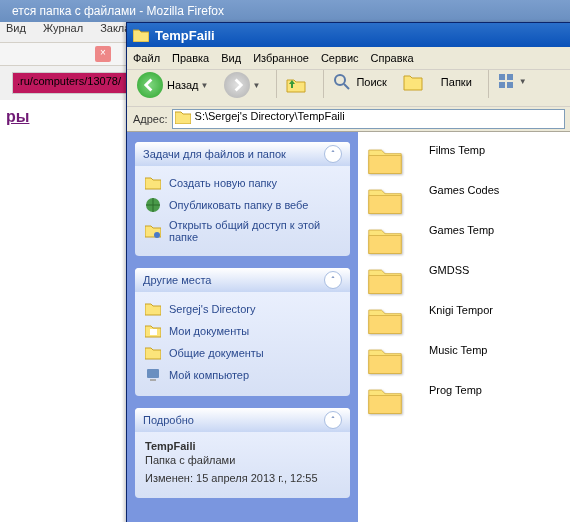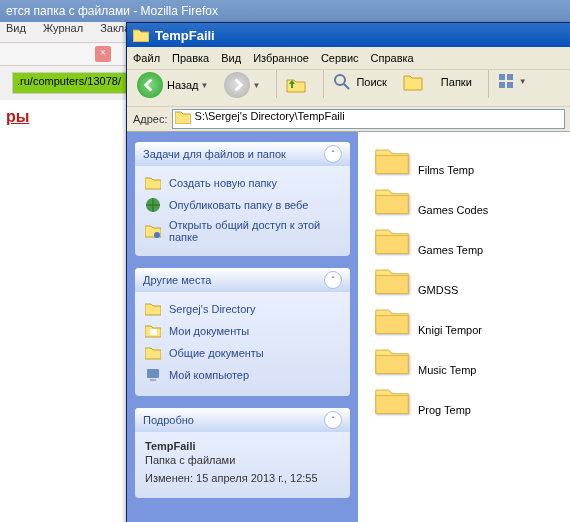--- a/index.html
+++ b/index.html
@@ -1,24 +1,24 @@
 <!DOCTYPE html>
 <html><head>
 <meta charset="utf-8">
 <style>
 body{margin:0;font-family:Tahoma,Arial,sans-serif;font-size:11px;background:#ece9d8;width:570px;height:522px;overflow:hidden;position:relative}
 
-.ff-title{background:linear-gradient(#7b9ecd,#6a8fc0);color:#fff;height:22px;line-height:22px;padding-left:6px;font-size:12px}
+.ff-title{background:linear-gradient(#7b9ecd,#6a8fc0);color:#fff;height:22px;line-height:22px;padding-left:12px;font-size:12px}
 .ff-menu{background:#f0f0f0;height:20px;padding-left:6px;color:#333}
 .ff-menu span{margin-right:14px}
 .ff-tab{background:#f5f5f5;height:22px;border-top:1px solid #d4d0c8;border-bottom:1px solid #d4d0c8;display:flex;align-items:center}
 .ff-close{width:16px;height:16px;background:#e88;color:#fff;border-radius:2px;text-align:center;line-height:14px;margin-left:95px;font-size:10px}
-.ff-addr{background:#84cc16;border:1px solid #ccc;margin:4px 6px;padding:2px 4px;height:16px;width:110px}
+.ff-addr{background:#be185d;border:1px solid #ccc;margin:4px 6px;padding:2px 4px;height:16px;width:110px}
 .ff-content{background:#fff;height:440px;padding:8px 6px;position:relative}
-.ff-link{color:#b91c1c;font-size:16px;text-decoration:underline;font-weight:bold}
+.ff-link{color:#701a75;font-size:16px;text-decoration:underline;font-weight:bold}
 .ff-user{color:#666;margin-top:30px;text-align:right;padding-right:4px}
 .ff-user .u{letter-spacing:2px;font-family:'Courier New',monospace;color:#777}
 .ff-user .t{font-size:10px}
 
 .explorer{position:absolute;left:126px;top:22px;width:444px;height:500px;background:#ece9d8;border:1px solid #0a246a;box-shadow:-2px 0 3px rgba(0,0,0,.2)}
 .ex-title{background:linear-gradient(#2a6fc9,#0a52b9);height:24px;color:#fff;font-size:13px;display:flex;align-items:center;padding-left:6px;font-weight:bold}
 .ex-title svg{margin-right:6px}
 .ex-menubar{background:#ece9d8;height:22px;display:flex;align-items:center;padding-left:6px;border-bottom:1px solid #d4d0c8}
 .ex-menubar span{margin-right:12px}
 .ex-toolbar{background:#ece9d8;height:36px;display:flex;align-items:flex-start;padding:0 6px;border-bottom:1px solid #d4d0c8}
@@ -33,21 +33,21 @@
 .ex-body{display:flex;height:calc(100% - 106px);background:#7a96df}
 .sidebar{width:215px;padding:10px 8px;overflow:hidden}
 .panel{background:linear-gradient(#eef3ff,#d6e0f5);border-radius:4px;margin-bottom:12px;overflow:hidden}
 .panel-hd{background:linear-gradient(#fff,#c7d6f4);height:24px;display:flex;align-items:center;padding:0 8px;font-weight:normal;color:#2b4a8f;justify-content:space-between}
 .panel-hd .col{width:16px;height:16px;border-radius:50%;background:#fff;border:1px solid #a8bde0;display:flex;align-items:center;justify-content:center;color:#3b5fa3;font-size:9px}
 .panel-body{padding:6px 10px 10px}
 .task{display:flex;align-items:center;padding:3px 0;color:#2b4a8f}
 .task .ic{width:16px;height:16px;margin-right:8px;flex-shrink:0}
 .task a{color:#2b4a8f;text-decoration:none}
 .files{flex:1;background:#fff;overflow-y:auto;padding:8px 0}
-.file-item{display:flex;align-items:flex-end;padding:4px 16px;gap:8px}
+.file-item{display:flex;align-items:flex-start;padding:4px 9px;gap:26px}
 .file-item .foldic{width:36px;height:32px}
 .file-item .nm{font-size:11px}
 .foldsvg{filter:drop-shadow(1px 1px 1px rgba(0,0,0,.25))}
 .det-body{padding:8px 10px 14px;color:#333}
 .det-body .t{font-weight:bold;margin-bottom:2px}
 .sep{width:1px;height:28px;background:#c8c2b4;margin:0 4px}
 .dd{font-size:8px;margin-left:2px;color:#555}
 </style>
 </head>
 <body>

